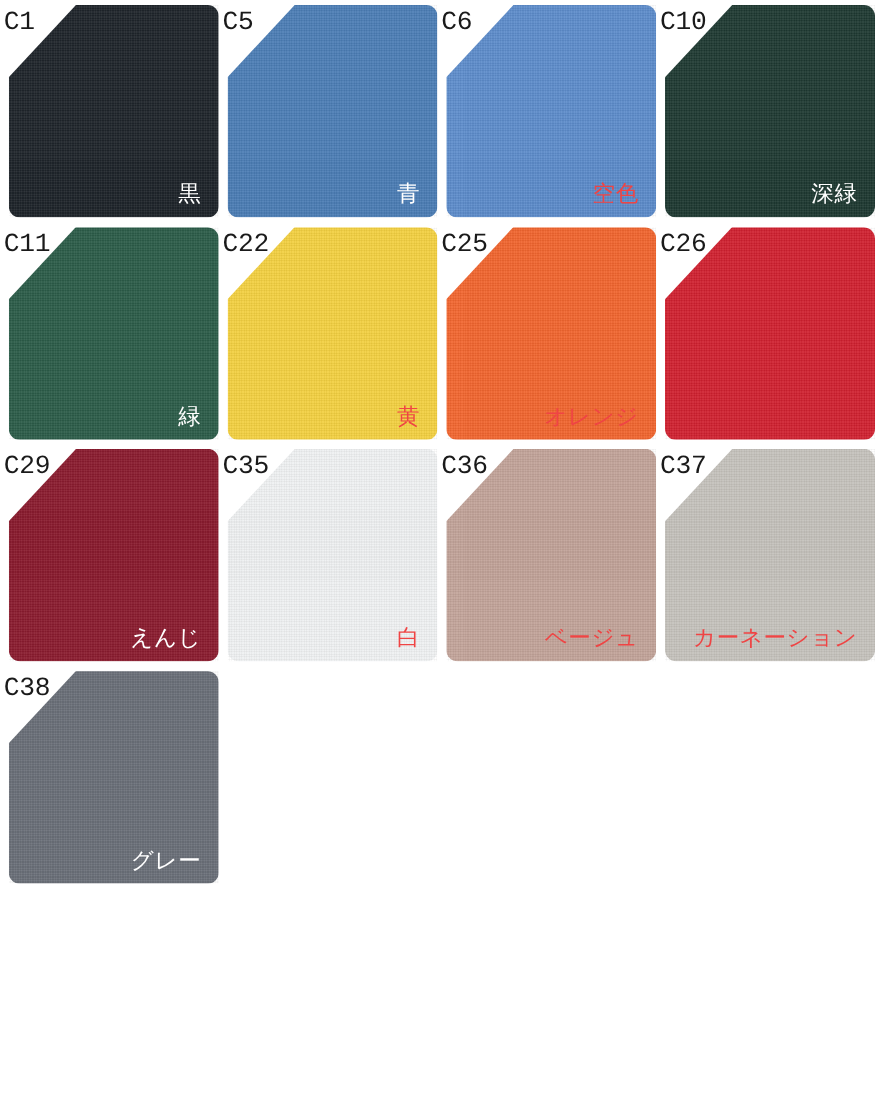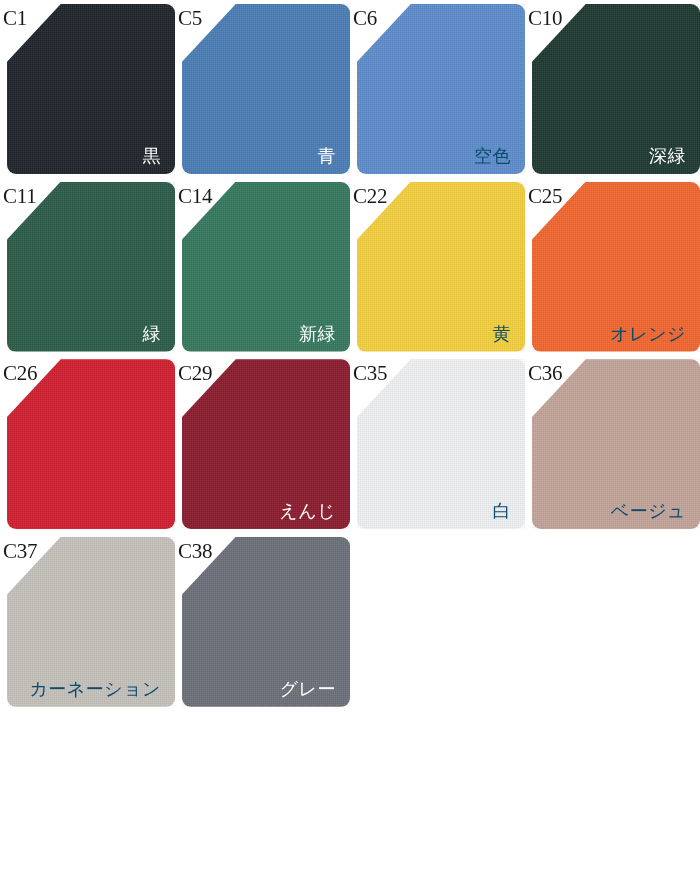--- a/index.html
+++ b/index.html
@@ -31,21 +31,21 @@
   
   .swatch-code {
     position: absolute;
     left: 3px;
     top: 8px;
     z-index: 3;
     font-size: 21px;
     line-height: 1;
     letter-spacing: -0.2px;
     color: #1a1a1a;
-    font-family: Liberation Serif, serif;
+    font-family: Liberation Mono, monospace;
     white-space: nowrap;
     pointer-events: none;
   }
 
   
   .swatch-chip {
     position: absolute;
     left: 7px;
     top: 4px;
     width: 168px;
@@ -80,21 +80,21 @@
     bottom: 11px;
     z-index: 4;
     font-size: 18px;
     line-height: 1.15;
     letter-spacing: 0.5px;
     white-space: nowrap;
     font-family: "DejaVu Sans", "Liberation Sans", sans-serif;
     pointer-events: none;
   }
   .swatch-name.on-dark  { color: #ffffff; }
-  .swatch-name.on-light { color: #0c4a6e; }
+  .swatch-name.on-light { color: #ef4444; }
 </style>
 </head>
 <body>
 
 <div id="swatch-grid">
     <div class="swatch-cell">
       <div class="swatch-code">C1</div>
       <div class="swatch-chip" style="background-color: rgb(30, 36, 42);"></div>
       <div class="swatch-name on-dark">黒</div>
     </div>
@@ -110,25 +110,20 @@
     </div>
     <div class="swatch-cell">
       <div class="swatch-code">C10</div>
       <div class="swatch-chip" style="background-color: rgb(29, 56, 48);"></div>
       <div class="swatch-name on-dark">深緑</div>
     </div>
     <div class="swatch-cell">
       <div class="swatch-code">C11</div>
       <div class="swatch-chip" style="background-color: rgb(43, 92, 72);"></div>
       <div class="swatch-name on-dark">緑</div>
-    </div>
-    <div class="swatch-cell">
-      <div class="swatch-code">C14</div>
-      <div class="swatch-chip" style="background-color: rgb(52, 120, 92);"></div>
-      <div class="swatch-name on-dark">新緑</div>
     </div>
     <div class="swatch-cell">
       <div class="swatch-code">C22</div>
       <div class="swatch-chip" style="background-color: rgb(242, 207, 63);"></div>
       <div class="swatch-name on-light">黄</div>
     </div>
     <div class="swatch-cell">
       <div class="swatch-code">C25</div>
       <div class="swatch-chip" style="background-color: rgb(241, 101, 46);"></div>
       <div class="swatch-name on-light">オレンジ</div>

